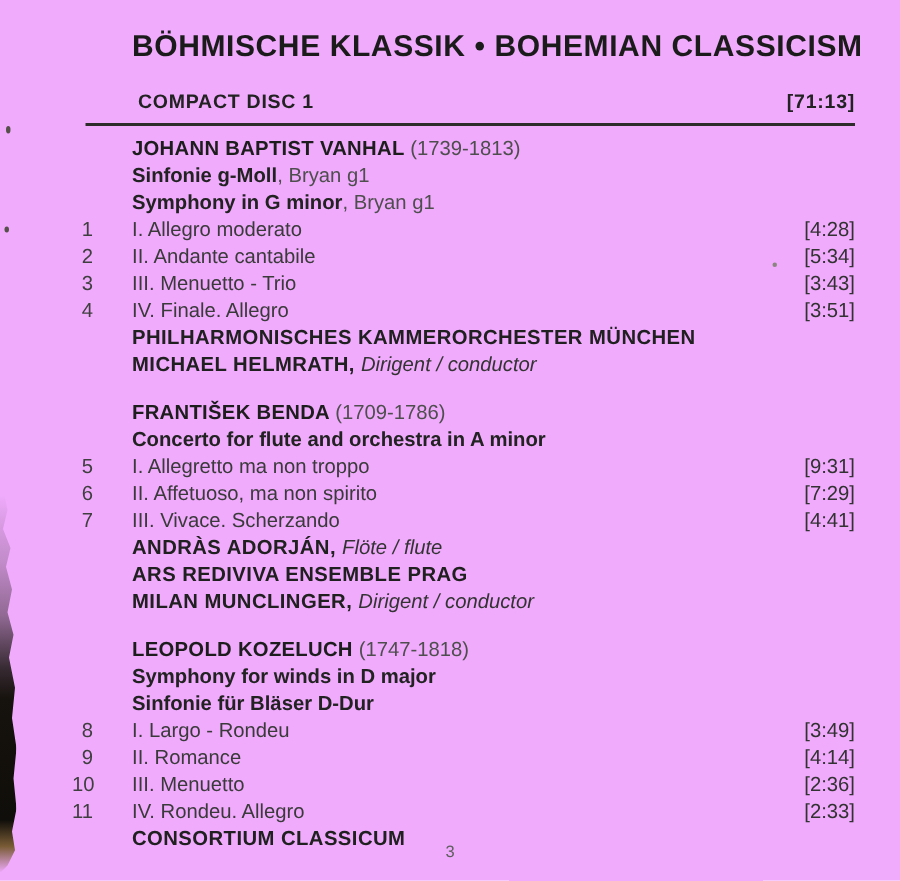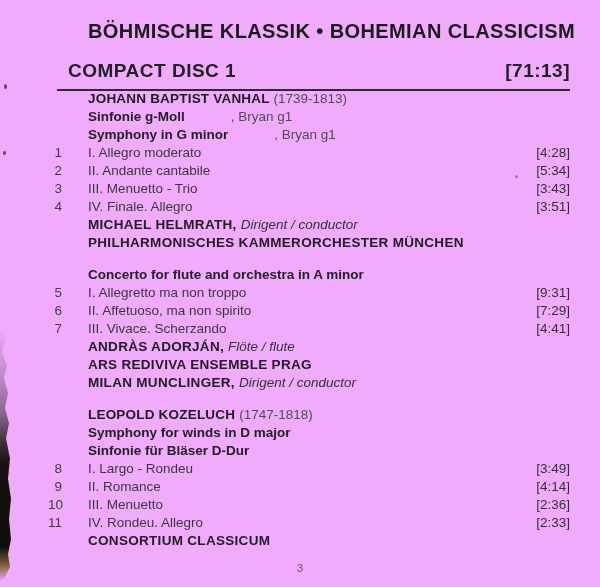--- a/index.html
+++ b/index.html
@@ -19,42 +19,42 @@
   
   .header { position: absolute; left: 48px; top: 20px; width: 522px; }
   .title {
     margin: 0 0 0 40px;
     font-size: 20px; font-weight: bold;
     letter-spacing: 0.4px;
     color: #1b1b1b;
     white-space: nowrap;
   }
   .disc-row {
-    margin: 17px 0 0 20px;
+    margin: 17px 0 0 44px;
     display: flex; justify-content: space-between; align-items: baseline;
-    font-size: 19px; font-weight: bold; letter-spacing: 0.5px;
+    font-size: 13px; font-weight: bold; letter-spacing: 0.5px;
     color: #222222;
   }
   .rule {
     margin: 7px 0 0 9px;
     height: 2px;
     background: #2e2c2a;
   }
 
   
   .listing {
     position: absolute; left: 48px; top: 90px; width: 522px;
     font-size: 13.5px; line-height: 18px;
   }
   .section { margin-bottom: 14px; }
   .line { padding-left: 40px; }
   .composer-line { font-weight: bold; letter-spacing: 0.2px; color: #1d1d1d; }
   .composer-dates { font-weight: normal; color: #4e4e4e; letter-spacing: 0; }
   .work-line { font-weight: bold; color: #222222; }
-  .work-suffix { font-weight: normal; color: #4e4e4e; padding-left: 46px; }
+  .work-suffix { font-weight: normal; color: #4e4e4e; }
   .track-row {
     display: grid;
     grid-template-columns: 40px 1fr auto;
     color: #3a3a3a;
   }
   .track-num { text-align: right; padding-right: 26px; color: #3f3f3f; }
   .track-time { text-align: center; color: #323232; }
   .performer-line { font-weight: bold; letter-spacing: 0.3px; color: #202020; }
   .performer-role { font-weight: normal; font-style: italic; letter-spacing: 0; color: #333333; }
 
@@ -120,24 +120,25 @@
         <div class="track-row">
           <span class="track-num">3</span>
           <span class="track-title">III. Menuetto - Trio</span>
           <span class="track-time">[3:43]</span>
         </div>
         <div class="track-row">
           <span class="track-num">4</span>
           <span class="track-title">IV. Finale. Allegro</span>
           <span class="track-time">[3:51]</span>
         </div>
+        <div class="line performer-line"><span>PHILHARMONISCHES KAMMERORCHESTER MÜNCHEN</span></div>
         <div class="line performer-line"><span>MICHAEL HELMRATH</span>, <span class="performer-role">Dirigent / conductor</span></div>
-        <div class="line performer-line"><span>PHILHARMONISCHES KAMMERORCHESTER MÜNCHEN</span></div>
       </div>
       <div class="section">
+        <div class="line composer-line"><span>FRANTIŠEK BENDA</span> <span class="composer-dates">(1709-1786)</span></div>
         <div class="line work-line"><span>Concerto for flute and orchestra in A minor</span></div>
         <div class="track-row">
           <span class="track-num">5</span>
           <span class="track-title">I. Allegretto ma non troppo</span>
           <span class="track-time">[9:31]</span>
         </div>
         <div class="track-row">
           <span class="track-num">6</span>
           <span class="track-title">II. Affetuoso, ma non spirito</span>
           <span class="track-time">[7:29]</span>

